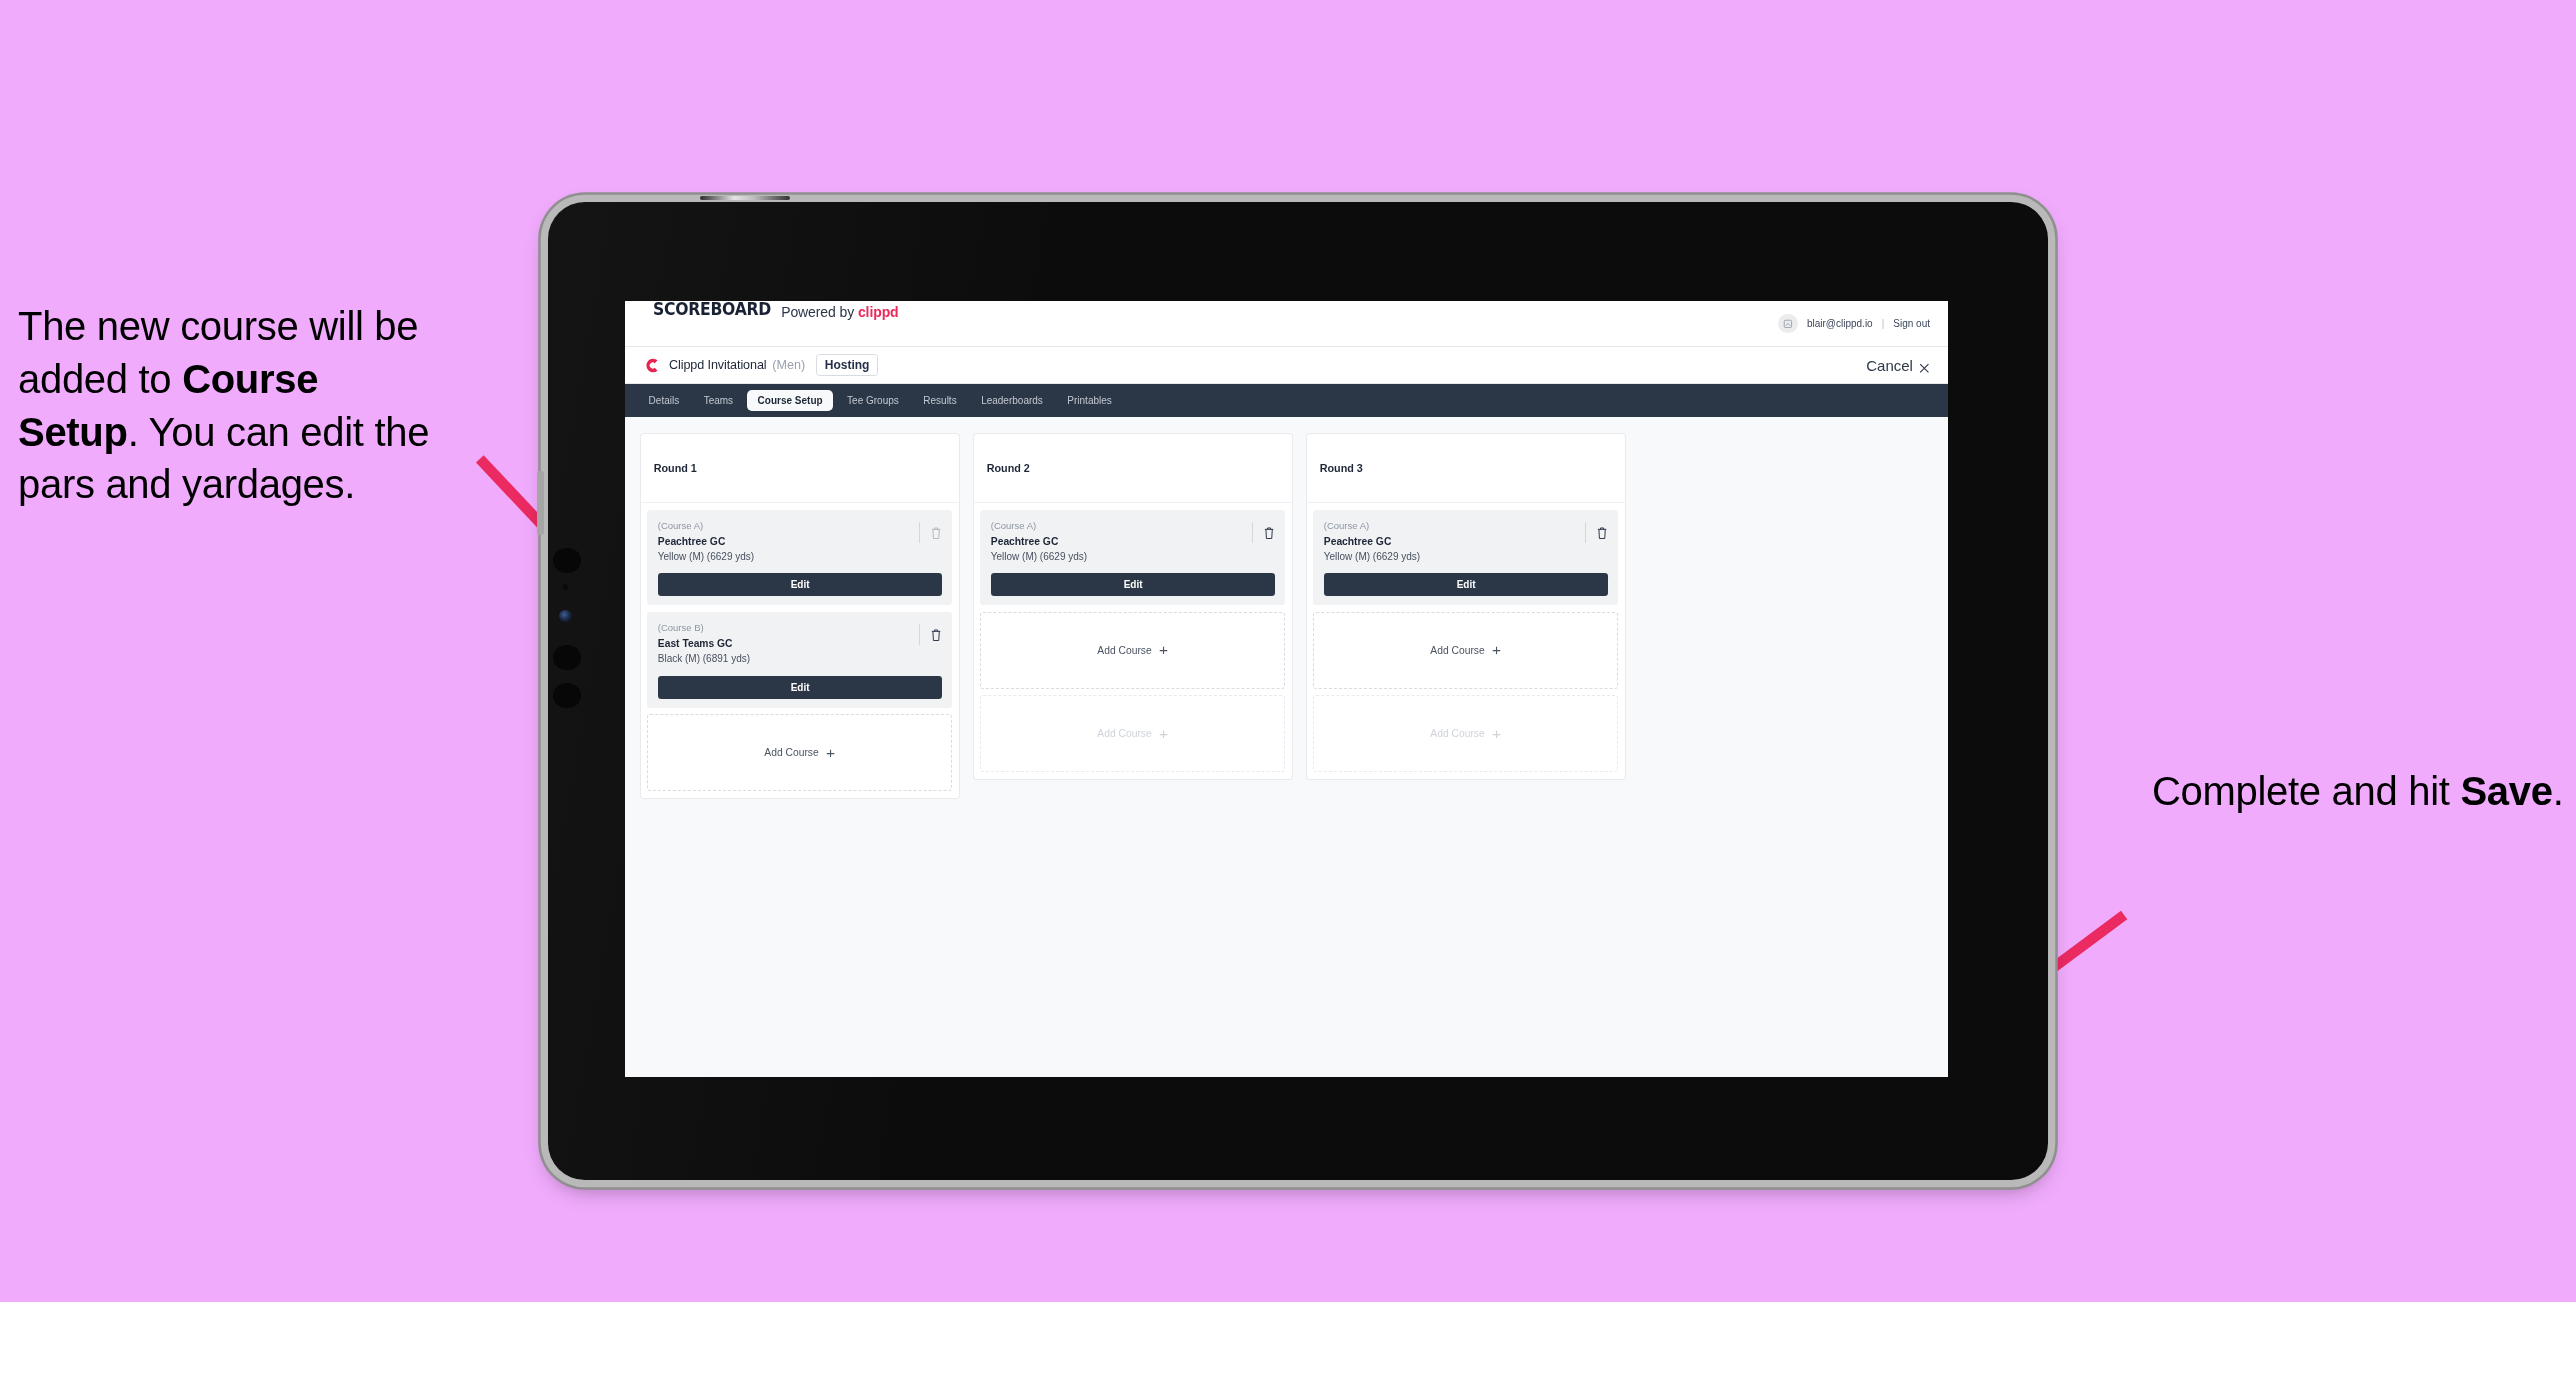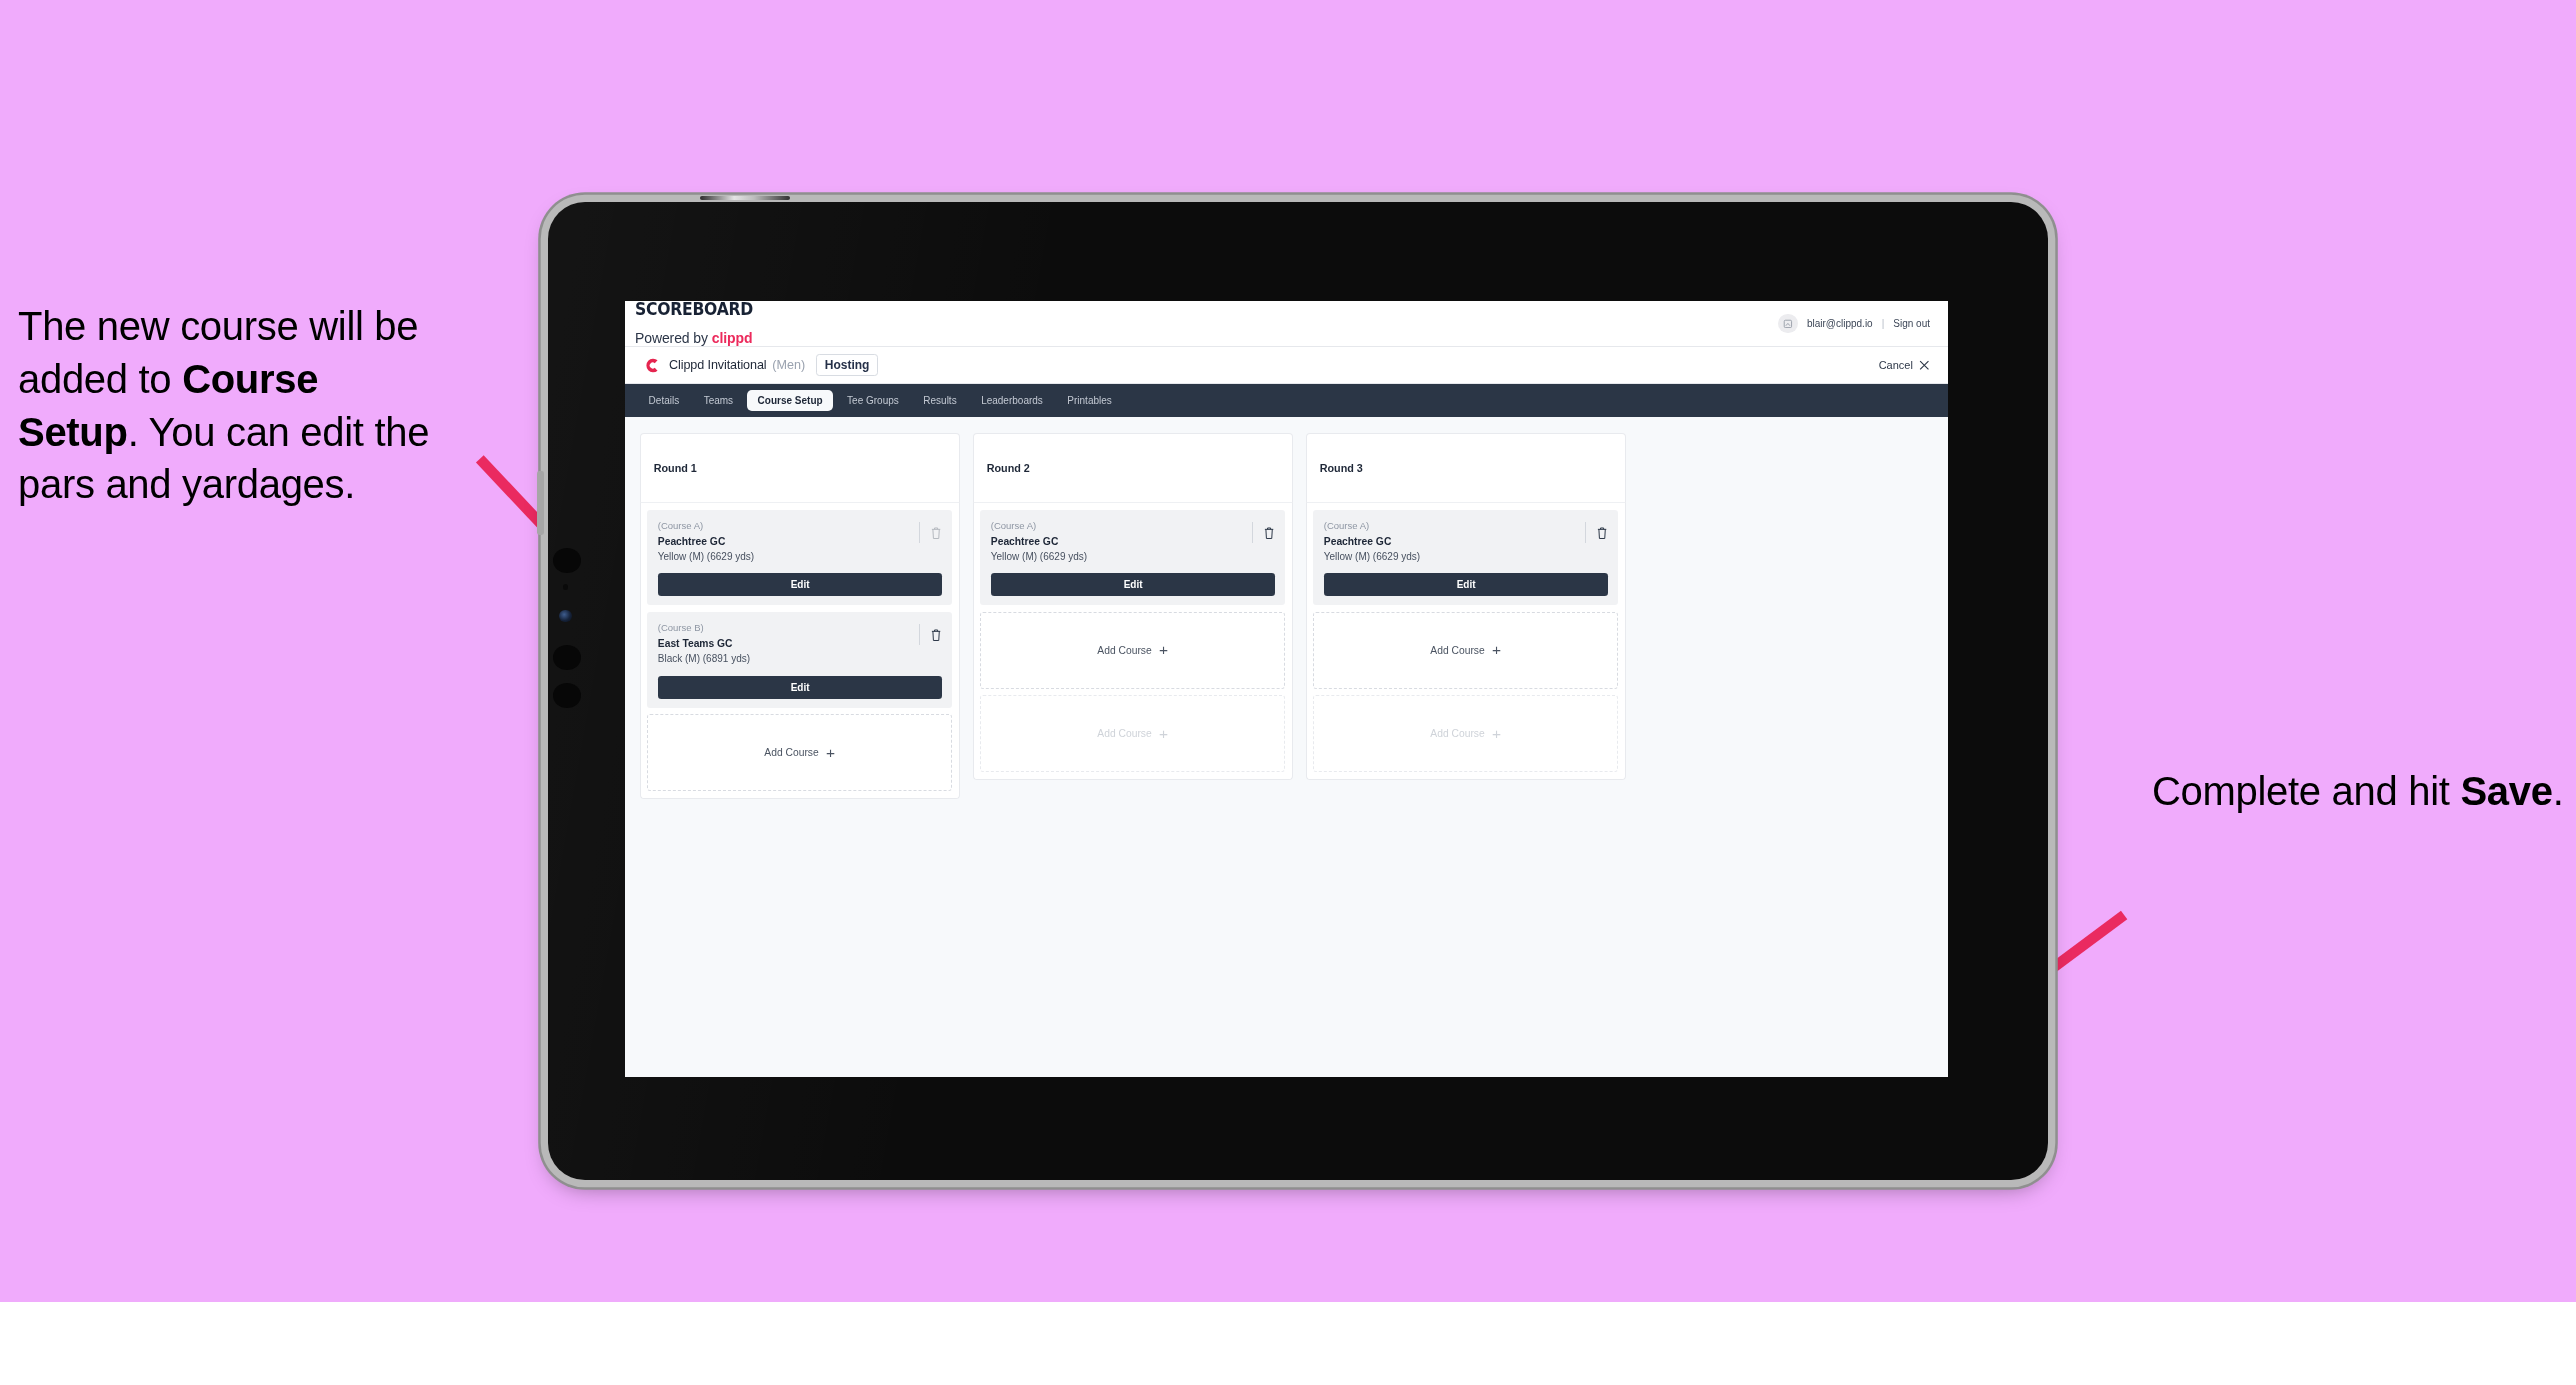--- a/index.html
+++ b/index.html
@@ -63,22 +63,22 @@
     background: #f7f9fb;
     overflow: hidden;
   }
 
   
   #topnav {
     height: 46px; background:#fff; display:flex; align-items:stretch;
     border-bottom: 0.8px solid #e6e8ec; position:relative;
   }
   #brand {
-    display:flex; flex-direction:column; justify-content:space-between;
-    padding-left: 10px; padding-right: 16.3px;
+    display:flex; flex-direction:row; justify-content:center;
+    padding-left: 28px; padding-right: 16.3px;
   }
   #brand-title {
     font-family: "DejaVu Sans", sans-serif;
     font-weight: 700; font-size: 17px; letter-spacing: -0.3px;
     color:#182234; line-height:1;
     transform: scaleX(0.92); transform-origin:left center;
   }
   #brand-sub { font-size:14px; color:#2c3648; margin-top:3.3px; letter-spacing:-0.1px;}
   #brand-sub .pink { color:#ec2a5c; font-weight:700; }
 
@@ -113,21 +113,21 @@
   #c-logo { width:17px; height:17px; margin-right:9px; flex:none; }
   #tour-name { font-size:12.6px; color:#1e2737; letter-spacing:-0.1px; }
   #tour-gender { font-size:12.6px; color:#9aa2af; margin-left:5.7px; }
   #hosting-badge {
     margin-left:11.4px; border:0.8px solid #d8dce2; border-radius:3.3px;
     padding: 3.3px 7.3px; font-size:12px; font-weight:700; color:#253048; background:#fff;
     cursor:pointer;
   }
   #cancel-btn {
     margin-left:auto; display:flex; align-items:flex-end; gap:6.5px;
-    font-size:11px; color:#2e3848; cursor:pointer;
+    font-size:15px; color:#2e3848; cursor:pointer;
   }
 
   
   #tabsbar {
     height: 33px; background:#2b3646; display:flex; align-items:center;
     padding: 8px 13px; gap: 3.3px;
   }
   .tab {
     padding: 4.9px 10.6px; border-radius:4.9px; font-size:10px;
     color:#c3c9d3; cursor:pointer; white-space:nowrap;

